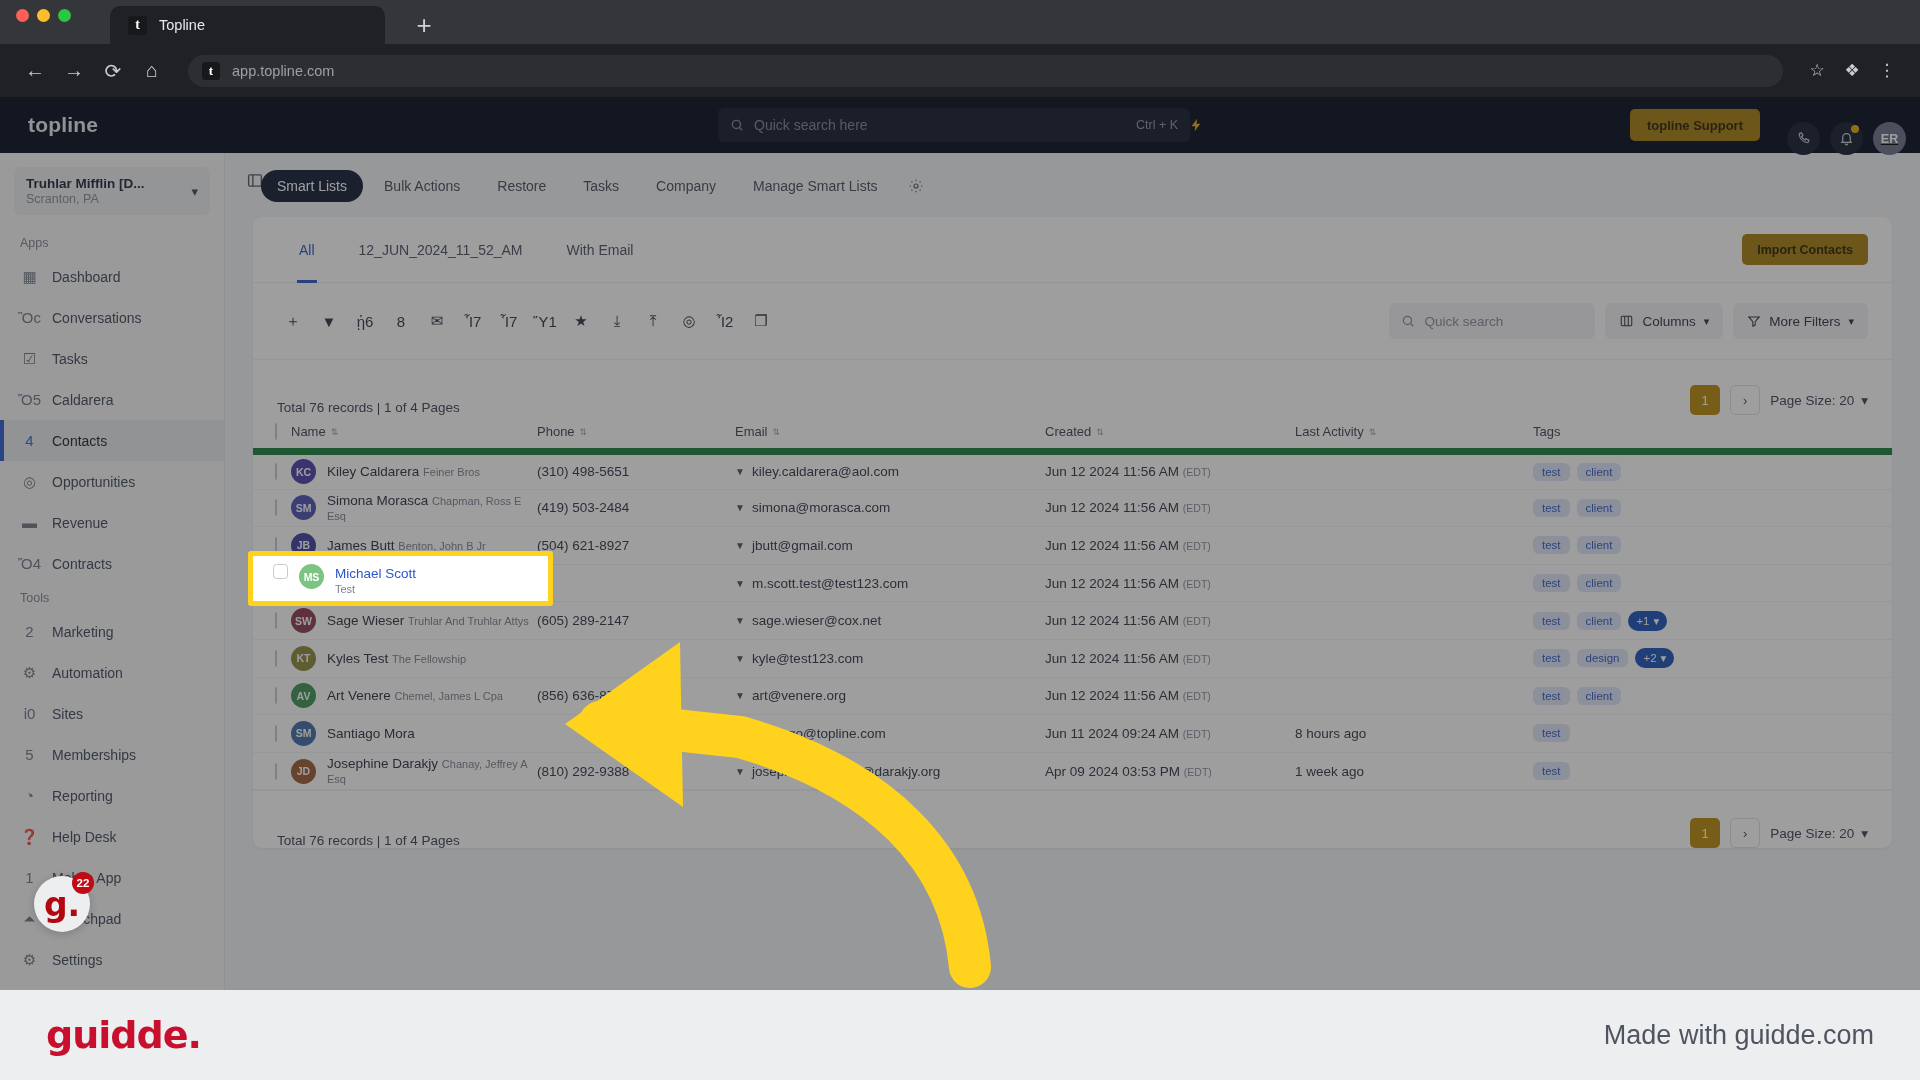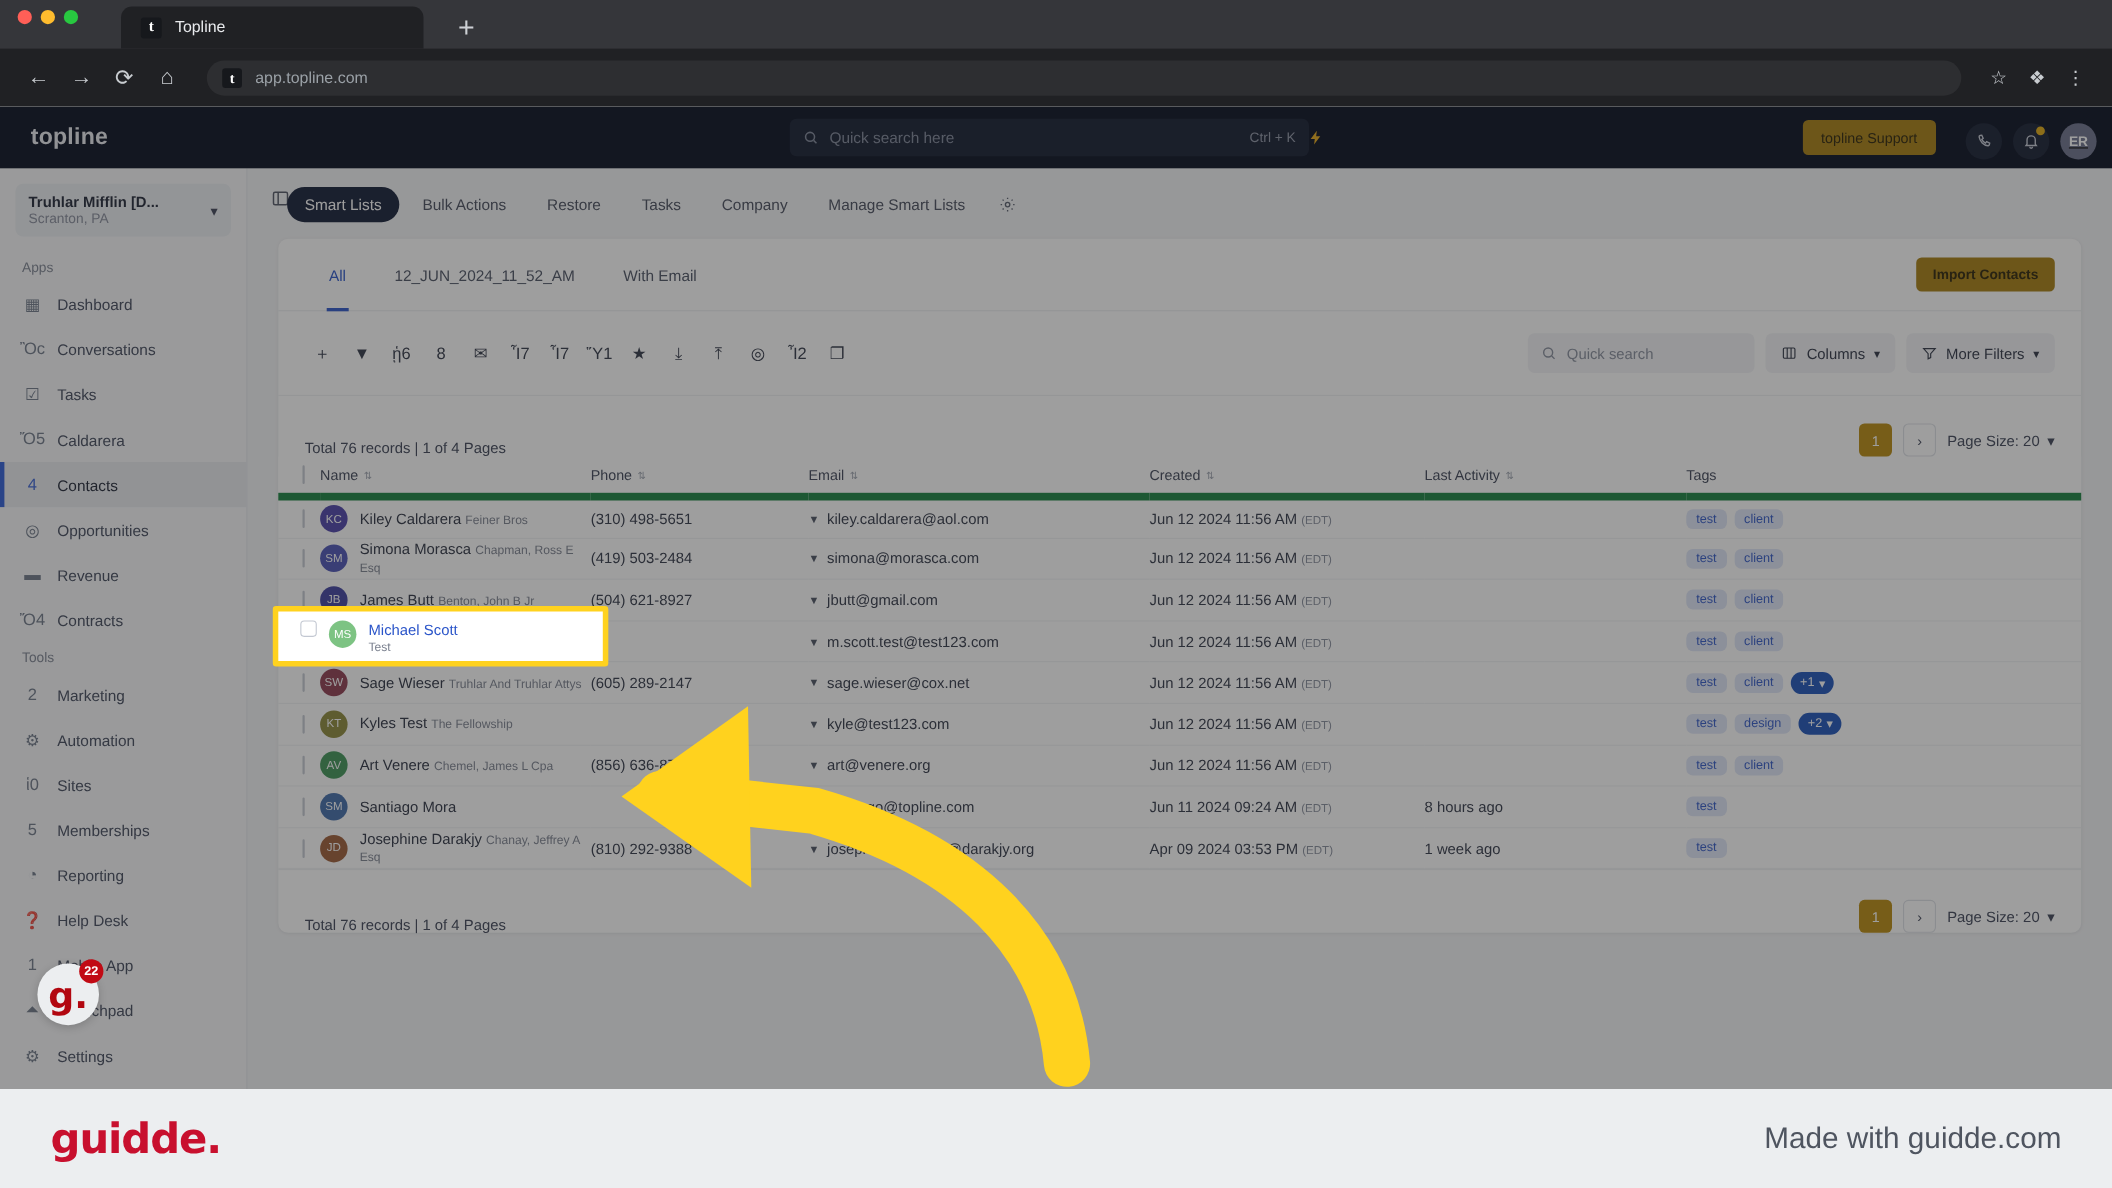--- a/index.html
+++ b/index.html
@@ -74,23 +74,23 @@
   .gsearch .ph { color: #7d8598; font-size: 14px; flex: 1; }
   .gsearch .kbd { color: #8d94a5; font-size: 12.5px; }
   .bolt {
     position: absolute; left: 1182px; top: 11px; width: 28px; height: 34px;
     display: flex; align-items: center; justify-content: center;
     color: #e6a817; font-size: 17px; cursor: pointer;
   }
   .support-btn {
     position: absolute; right: 160px; top: 12px; height: 32px; padding: 0 17px;
     background: #a67d0e; border-radius: 5px; color: #2a2003;
-    font-size: 13px; font-weight: 400; display: flex; align-items: center; cursor: pointer;
-  }
-  .top-icons { position: absolute; right: 14px; top: 15px; display: flex; align-items: center; gap: 10px; text-decoration: underline; }
+    font-size: 13px; font-weight: 700; display: flex; align-items: center; cursor: pointer;
+  }
+  .top-icons { position: absolute; right: 14px; top: 25px; display: flex; align-items: center; gap: 10px; text-decoration: underline; }
   .circ-ico {
     width: 33px; height: 33px; border-radius: 50%; background: #121a2e;
     display: flex; align-items: center; justify-content: center;
     color: #c5cad6; font-size: 15px; cursor: pointer; position: relative;
   }
   .bell-badge { position: absolute; top: 3px; right: 4px; width: 8px; height: 8px; border-radius: 50%; background: #e0a80e; }
   .avatar-top {
     width: 33px; height: 33px; border-radius: 50%; background: #6b708a;
     color: #fff; font-size: 12.5px; font-weight: 700;
     display: flex; align-items: center; justify-content: center; cursor: pointer;
@@ -210,21 +210,21 @@
   .col-phone { width: 198px; }
   .col-email { width: 310px; }
   .col-created { width: 250px; }
   .col-activity { width: 238px; }
   .cb {
     width: 15px; height: 15px; border: 1.4px solid #c3c8d2; border-radius: 3.5px; background: #fff; cursor: pointer;
   }
   .name-cell { display: flex; align-items: center; gap: 11px; }
   .av {
     width: 25px; height: 25px; border-radius: 50%; color: #fff;
-    font-size: 10.5px; font-weight: 400; display: flex; align-items: center; justify-content: center;
+    font-size: 10.5px; font-weight: 700; display: flex; align-items: center; justify-content: center;
     flex-shrink: 0;
   }
   .nm { font-size: 13.5px; color: #2a3040; line-height: 1.15; }
   .nm.link { color: #2b55c9; }
   .sub { font-size: 11px; color: #7b818f; line-height: 1.15; margin-top: 1px; }
   .mailico { color: #4a5162; font-size: 10px; margin-right: 7px; vertical-align: 1px; }
   .tz { font-size: 10.5px; color: #868c9b; }
   .tags { display: flex; align-items: center; gap: 7px; }
   .tag {
     background: #dfe6f7; color: #3158c7; font-size: 11.5px;

